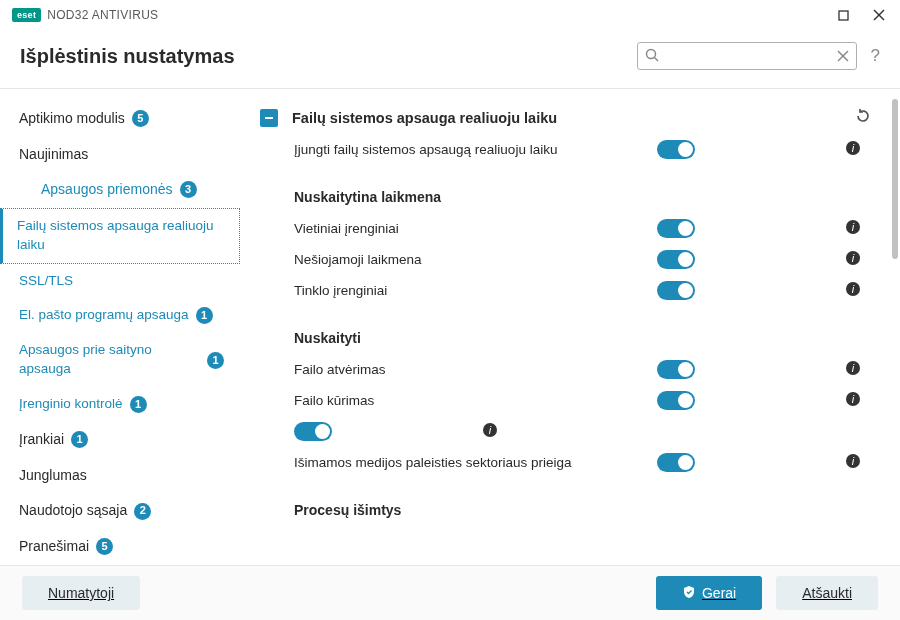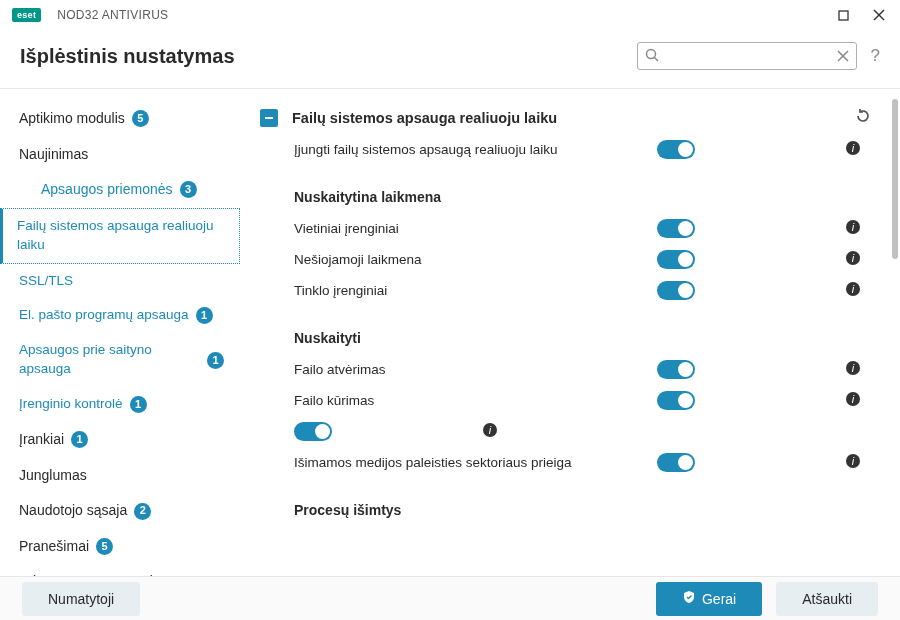--- a/index.html
+++ b/index.html
@@ -1,18 +1,18 @@
 <!DOCTYPE html>
 <html><head>
   <meta charset="utf-8">
   <style>
     * { margin:0; padding:0; box-sizing:border-box; font-family:"Segoe UI",Arial,sans-serif; }
     body { background:#fff; width:900px; height:620px; overflow:hidden; position:relative; }
     .titlebar { height:30px; display:flex; align-items:center; padding:0 4px 0 12px; background:#fff; }
-    .logo { display:flex; align-items:center; gap:16px; font-size:12px; color:#5a5a5a; letter-spacing:0.3px; }
+    .logo { display:flex; align-items:center; gap:6px; font-size:12px; color:#5a5a5a; letter-spacing:0.3px; }
     .logo-box { background:#009688; color:#fff; font-size:9px; font-weight:bold; padding:2px 5px; border-radius:2px; }
     .logo-txt { font-weight:400; }
     .win-btns { margin-left:auto; display:flex; gap:2px; }
     .win-btn { width:34px; height:26px; display:flex; align-items:center; justify-content:center; cursor:pointer; color:#333; font-size:14px; }
     .win-btn svg { stroke:#333; }
     .hdr { display:flex; align-items:center; padding:12px 20px 18px 20px; border-bottom:1px solid #e6e6e6; }
     .hdr h1 { font-size:20px; font-weight:600; color:#2a2a2a; }
     .search { margin-left:auto; position:relative; display:flex; align-items:center; }
     .search input { width:220px; height:28px; border:1px solid #b0b0b0; border-radius:3px; padding:0 28px 0 28px; font-size:13px; background:#fff; }
     .search .sic { position:absolute; left:8px; top:6px; color:#888; }
@@ -31,21 +31,21 @@
     .sect-hdr { display:flex; align-items:center; padding:6px 20px 6px 0; font-size:14.5px; font-weight:600; color:#2a2a2a; }
     .collapse { width:18px; height:18px; background:#1d8ab7; color:#fff; display:flex; align-items:center; justify-content:center; border-radius:2px; margin-right:14px; font-size:14px;}
     .collapse svg { stroke:#fff; }
     .undo { margin-left:auto; color:#555; cursor:pointer; }
     .row { display:flex; align-items:center; padding:6px 31px 6px 34px; font-size:13.5px; color:#2a2a2a; }
     .row .lbl { flex:1; }
     .toggle { width:38px; height:19px; border-radius:10px; background:#1d8ab7; position:relative; margin-right:150px; cursor:pointer; }
     .toggle::after { content:""; position:absolute; right:2px; top:2px; width:15px; height:15px; border-radius:50%; background:#fff; }
     .info { color:#333; font-size:15px; cursor:pointer; }
     .subh { font-weight:600; font-size:14px; color:#2a2a2a; padding:24px 0 8px 34px; }
-    .footer { position:absolute; bottom:0; left:0; right:0; height:44px; border-top:1px solid #e6e6e6; background:#fafafa; display:flex; align-items:center; padding:0 22px; }
+    .footer { position:absolute; bottom:0; left:0; right:0; height:55px; border-top:1px solid #e6e6e6; background:#fafafa; display:flex; align-items:center; padding:0 22px;text-decoration:underline; }
     .btn { height:34px; padding:0 26px; border:none; border-radius:3px; font-size:14px; cursor:pointer; display:inline-flex; align-items:center; gap:6px; }
     .btn-def { background:#e7eef2; color:#2a2a2a; }
     .btn-pri { background:#1d8ab7; color:#fff; margin-left:auto; }
     .btn-sec { background:#e7eef2; color:#2a2a2a; margin-left:14px; }
     .shield { display:inline-block; }
   </style>
 </head>
 <body>
 
 <div class="titlebar">

